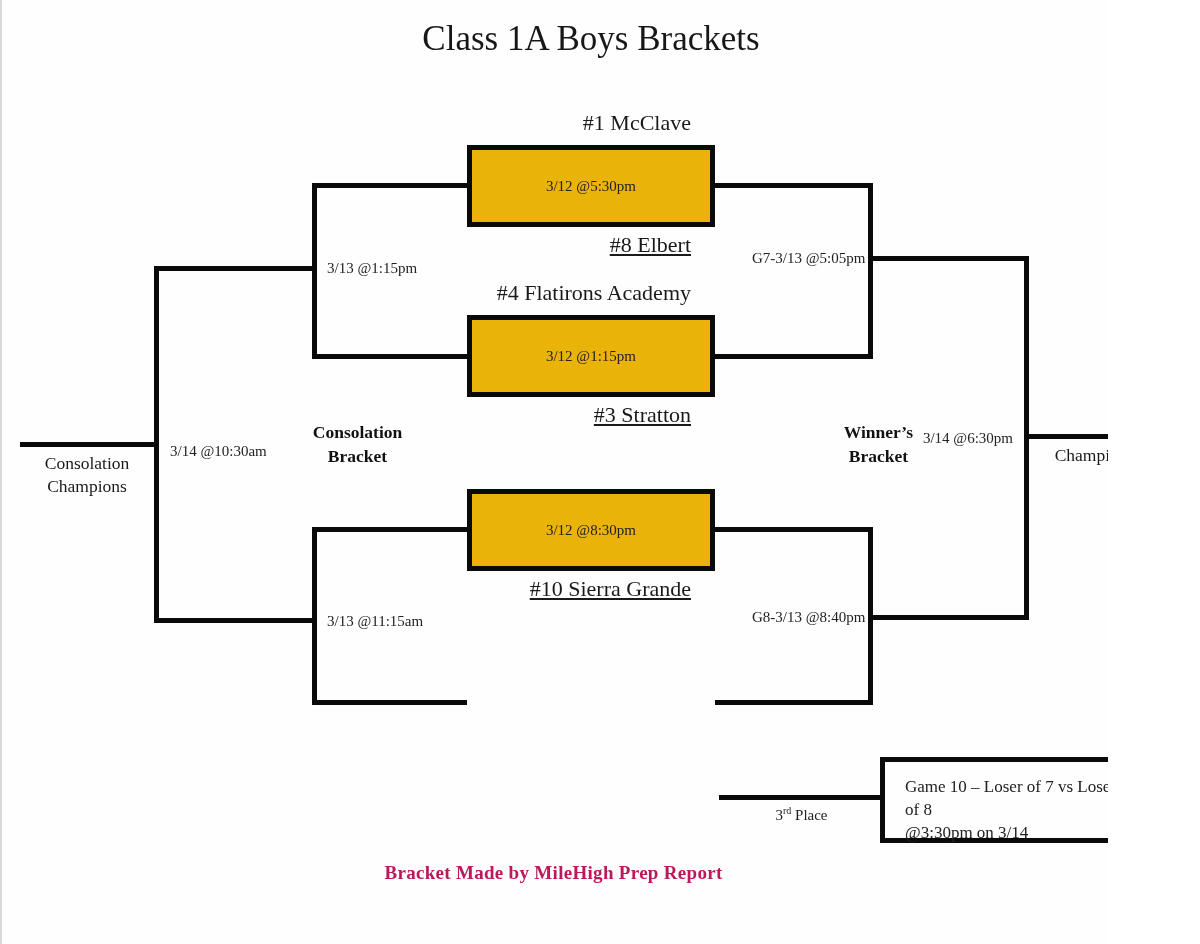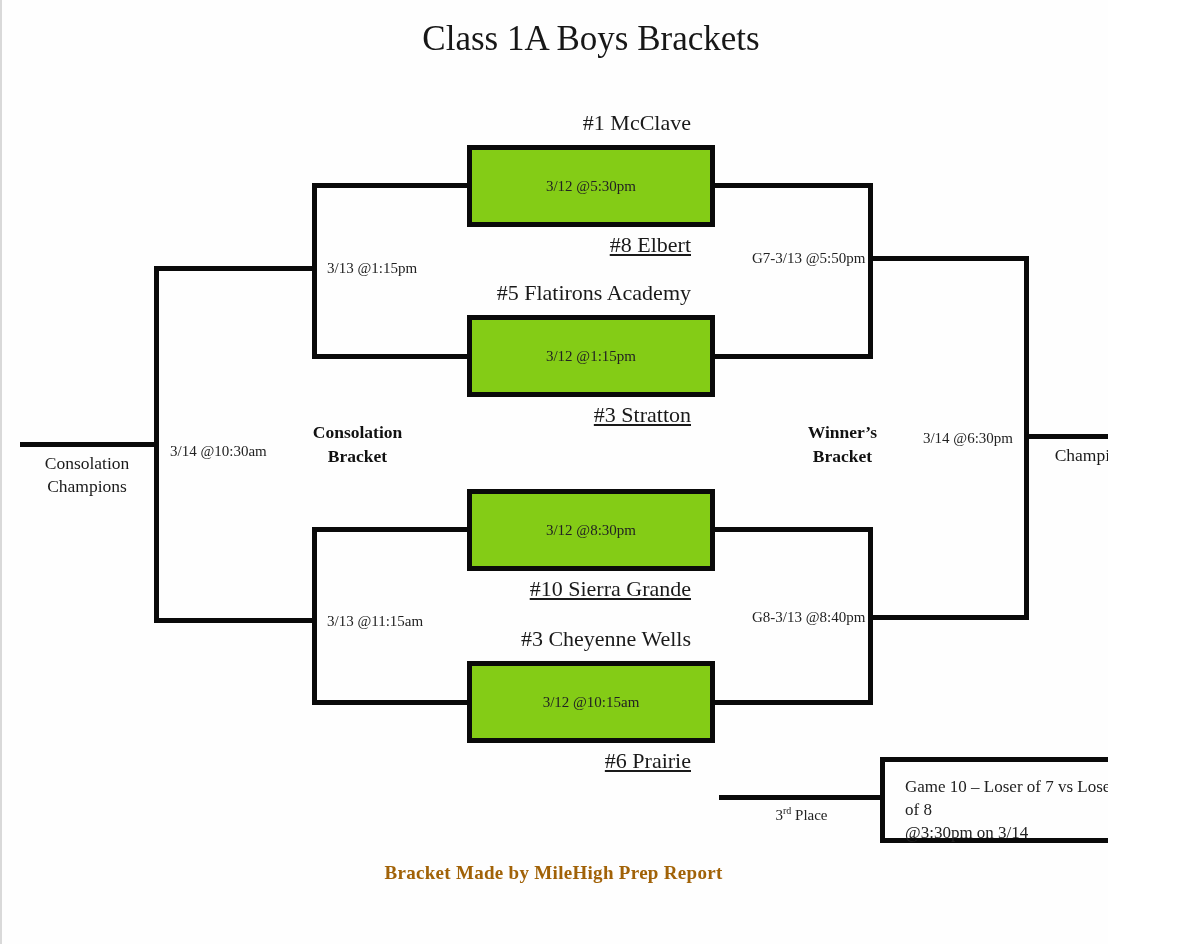--- a/index.html
+++ b/index.html
@@ -16,79 +16,72 @@
   .title{
     position:absolute;left:0;top:18px;width:1178px;
     text-align:center;font-size:35px;line-height:42px;color:#171717;
   }
   .ln{position:absolute;background:#0a0a0a;}
   .game{position:absolute;left:465px;width:248px;height:82px;}
   .game-box{
     position:absolute;inset:0;
     border:5px solid #0a0a0a;box-sizing:border-box;
     display:flex;align-items:center;justify-content:center;
-    background:#84cc16;
+    background:#eab308;
   }
   .game-time{font-size:15px;color:#222;}
   .team-label{
     position:absolute;left:-26px;width:250px;text-align:right;
     font-size:22px;line-height:28px;color:#1a1a1a;white-space:nowrap;
   }
   .team-label.above{bottom:calc(100% + 8px);}
   .team-label.below{top:calc(100% + 4px);text-decoration:underline;}
   .time-label{position:absolute;font-size:15px;line-height:18px;color:#222;white-space:nowrap;text-align:right;}
   .bracket-label{
     position:absolute;width:125px;text-align:center;
     font-weight:bold;font-size:17.5px;line-height:24px;color:#111;
   }
   .side-label{position:absolute;text-align:center;font-size:17.5px;line-height:23px;color:#1a1a1a;}
   .third-detail{position:absolute;left:903px;top:775px;width:215px;font-size:17px;line-height:23px;color:#222;}
   .footer{
     position:absolute;left:17px;right:20px;top:862px;text-align:center;
-    font-weight:bold;font-size:19px;letter-spacing:.3px;color:#a16207;
+    font-weight:bold;font-size:19px;letter-spacing:.3px;color:#be185d;
   }
   sup{font-size:10px;}
 </style>
 </head>
 <body>
 
 <div class="page">
 
   <div class="title">Class 1A Boys Brackets</div>
 
   <div class="game" style="top:145px">
     <div class="team-label above">#1 McClave</div>
     <div class="game-box">
       <span class="game-time">3/12 @5:30pm</span>
     </div>
     <div class="team-label below">#8 Elbert</div>
   </div>
 
   <div class="game" style="top:315px">
-    <div class="team-label above">#5 Flatirons Academy</div>
+    <div class="team-label above">#4 Flatirons Academy</div>
     <div class="game-box">
       <span class="game-time">3/12 @1:15pm</span>
     </div>
     <div class="team-label below">#3 Stratton</div>
   </div>
 
   <div class="game" style="top:489px">
     <div class="game-box">
       <span class="game-time">3/12 @8:30pm</span>
     </div>
     <div class="team-label below">#10 Sierra Grande</div>
   </div>
 
-  <div class="game" style="top:661px">
-    <div class="team-label above">#3 Cheyenne Wells</div>
-    <div class="game-box">
-      <span class="game-time">3/12 @10:15am</span>
-    </div>
-    <div class="team-label below">#6 Prairie</div>
-  </div>
 
   <div class="ln" style="left:310px;top:183px;width:155px;height:5px"></div>
   <div class="ln" style="left:310px;top:354px;width:155px;height:5px"></div>
   <div class="ln" style="left:310px;top:183px;width:5px;height:176px"></div>
   <div class="ln" style="left:152px;top:266px;width:158px;height:5px"></div>
   <div class="ln" style="left:310px;top:527px;width:155px;height:5px"></div>
   <div class="ln" style="left:310px;top:700px;width:155px;height:5px"></div>
   <div class="ln" style="left:310px;top:527px;width:5px;height:178px"></div>
   <div class="ln" style="left:152px;top:618px;width:158px;height:5px"></div>
   <div class="ln" style="left:152px;top:266px;width:5px;height:357px"></div>
@@ -106,29 +99,29 @@
   <div class="ln" style="left:1022px;top:434px;width:143px;height:5px"></div>
 
   <div class="ln" style="left:717px;top:795px;width:166px;height:5px"></div>
   <div class="ln" style="left:878px;top:757px;width:5px;height:86px"></div>
   <div class="ln" style="left:878px;top:757px;width:243px;height:5px"></div>
   <div class="ln" style="left:878px;top:838px;width:245px;height:5px"></div>
 
   <div class="time-label" style="left:325px;top:259px">3/13 @1:15pm</div>
   <div class="time-label" style="left:325px;top:612px">3/13 @11:15am</div>
   <div class="time-label" style="left:168px;top:442px;width:104px;text-align:left">3/14 @10:30am</div>
-  <div class="time-label" style="left:750px;top:249px;width:113px;text-align:right">G7-3/13 @5:50pm</div>
+  <div class="time-label" style="left:750px;top:249px;width:113px;text-align:right">G7-3/13 @5:05pm</div>
   <div class="time-label" style="left:750px;top:608px;width:113px;text-align:right">G8-3/13 @8:40pm</div>
   <div class="time-label" style="left:903px;top:429px;width:108px;text-align:right">3/14 @6:30pm</div>
 
   <div class="bracket-label" style="left:293px;top:420px">
     <div>Consolation</div>
     <div>Bracket</div>
   </div>
-  <div class="bracket-label" style="left:778px;top:420px">
+  <div class="bracket-label" style="left:814px;top:420px">
     <div>Winner’s</div>
     <div>Bracket</div>
   </div>
 
   <div class="side-label" style="left:16px;top:452px;width:138px">
     <div>Consolation</div>
     <div>Champions</div>
   </div>
   <div class="side-label" style="left:1030px;top:444px;width:125px">Champions</div>
 

